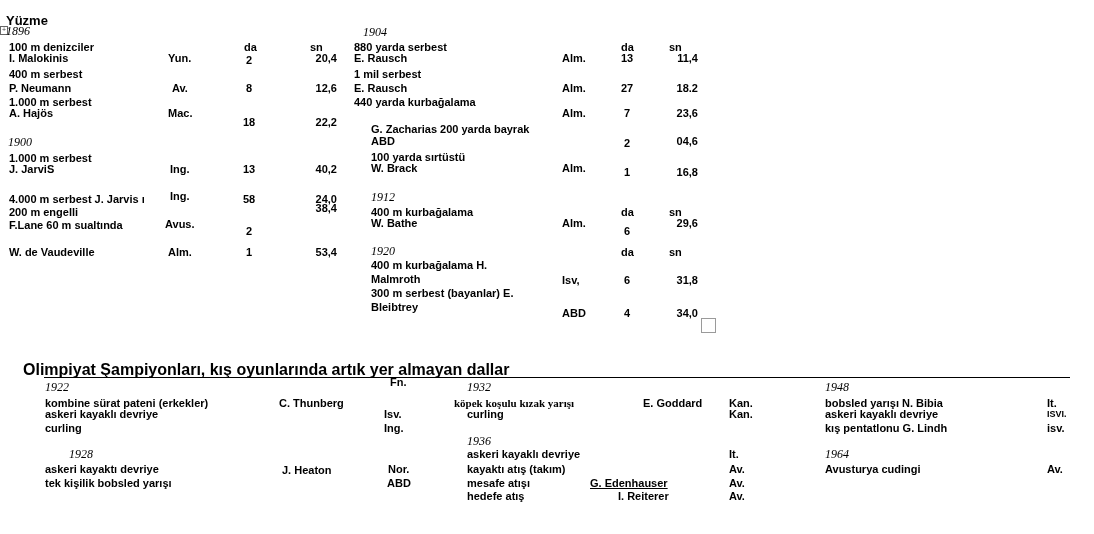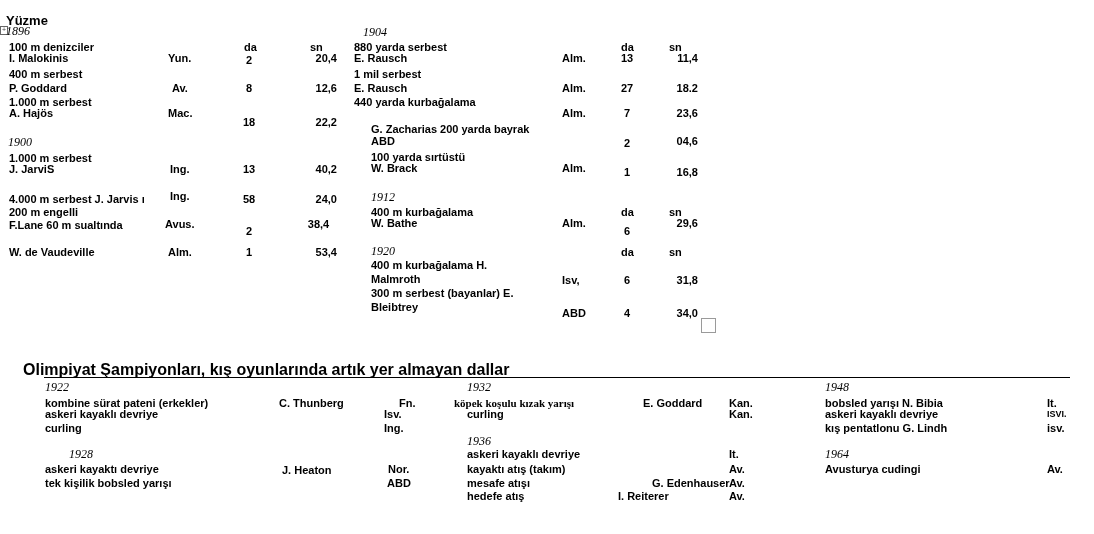--- a/index.html
+++ b/index.html
@@ -24,21 +24,21 @@
 <div class="abs yr" style="left:6px;top:25px;">1896</div>
 <div class="abs b" style="left:9px;top:41px;">100 m denizciler</div>
 <div class="abs b" style="left:244px;top:41px;">da</div>
 <div class="abs b" style="left:310px;top:41px;">sn</div>
 <div class="abs b" style="left:9px;top:52px;">I. Malokinis</div>
 <div class="abs b" style="left:168px;top:52px;">Yun.</div>
 <div class="abs b" style="left:246px;top:54px;">2</div>
 <div class="abs b r" style="left:300px;width:37px;top:52px;">20,4</div>
 
 <div class="abs b" style="left:9px;top:68px;">400 m serbest</div>
-<div class="abs b" style="left:9px;top:82px;">P. Goddard</div>
+<div class="abs b" style="left:9px;top:82px;">P. Neumann</div>
 <div class="abs b" style="left:172px;top:82px;">Av.</div>
 <div class="abs b" style="left:246px;top:82px;">8</div>
 <div class="abs b r" style="left:300px;width:37px;top:82px;">12,6</div>
 
 <div class="abs b" style="left:9px;top:96px;">1.000 m serbest</div>
 <div class="abs b" style="left:9px;top:107px;">A. Hajös</div>
 <div class="abs b" style="left:168px;top:107px;">Mac.</div>
 <div class="abs b" style="left:243px;top:116px;">18</div>
 <div class="abs b r" style="left:300px;width:37px;top:116px;">22,2</div>
 
@@ -51,21 +51,21 @@
 
 <div class="abs b" style="left:9px;top:193px;">4.000 m serbest J. Jarvis ı</div>
 <div class="abs b" style="left:170px;top:190px;">Ing.</div>
 <div class="abs b" style="left:243px;top:193px;">58</div>
 <div class="abs b r" style="left:300px;width:37px;top:193px;">24,0</div>
 
 <div class="abs b" style="left:9px;top:206px;">200 m engelli</div>
 <div class="abs b" style="left:9px;top:219px;">F.Lane 60 m sualtında</div>
 <div class="abs b" style="left:165px;top:218px;">Avus.</div>
 <div class="abs b" style="left:246px;top:225px;">2</div>
-<div class="abs b r" style="left:300px;width:37px;top:218px;text-align:center;">38,4</div>
+<div class="abs b r" style="left:300px;width:37px;top:202px;">38,4</div>
 
 <div class="abs b" style="left:9px;top:246px;">W. de Vaudeville</div>
 <div class="abs b" style="left:168px;top:246px;">Alm.</div>
 <div class="abs b" style="left:246px;top:246px;">1</div>
 <div class="abs b r" style="left:300px;width:37px;top:246px;">53,4</div>
 
 <div class="abs yr" style="left:363px;top:26px;">1904</div>
 <div class="abs b" style="left:354px;top:41px;">880 yarda serbest</div>
 <div class="abs b" style="left:621px;top:41px;">da</div>
 <div class="abs b" style="left:669px;top:41px;">sn</div>
@@ -121,21 +121,21 @@
 <div class="abs b r" style="left:660px;width:38px;top:307px;">34,0</div>
 
 <div class="box" style="left:701px;top:318px;"></div>
 
 <div class="abs h2" style="left:23px;top:361px;">Olimpiyat Şampiyonları, kış oyunlarında artık yer almayan dallar</div>
 <div class="uline" style="left:44px;top:377px;width:1026px;"></div>
 
 <div class="abs yr" style="left:45px;top:381px;">1922</div>
 <div class="abs b" style="left:45px;top:397px;">kombine sürat pateni (erkekler)</div>
 <div class="abs b" style="left:279px;top:397px;">C. Thunberg</div>
-<div class="abs b" style="left:390px;top:397px;margin-left:9px;">Fn.</div>
+<div class="abs b" style="left:390px;top:376px;">Fn.</div>
 <div class="abs b" style="left:45px;top:408px;">askeri kayaklı devriye</div>
 <div class="abs b" style="left:384px;top:408px;">Isv.</div>
 <div class="abs b" style="left:45px;top:422px;">curling</div>
 <div class="abs b" style="left:384px;top:422px;">Ing.</div>
 
 <div class="abs yr" style="left:45px;top:448px;margin-left:24px;">1928</div>
 <div class="abs b" style="left:45px;top:463px;">askeri kayaktı devriye</div>
 <div class="abs b" style="left:388px;top:463px;">Nor.</div>
 <div class="abs b" style="left:45px;top:477px;">tek kişilik bobsled yarışı</div>
 <div class="abs b" style="left:282px;top:464px;">J. Heaton</div>
@@ -147,21 +147,21 @@
 <div class="abs b" style="left:729px;top:397px;">Kan.</div>
 <div class="abs b" style="left:467px;top:408px;">curling</div>
 <div class="abs b" style="left:729px;top:408px;">Kan.</div>
 
 <div class="abs yr" style="left:467px;top:435px;">1936</div>
 <div class="abs b" style="left:467px;top:448px;">askeri kayaklı devriye</div>
 <div class="abs b" style="left:729px;top:448px;">It.</div>
 <div class="abs b" style="left:467px;top:463px;">kayaktı atış (takım)</div>
 <div class="abs b" style="left:729px;top:463px;">Av.</div>
 <div class="abs b" style="left:467px;top:477px;">mesafe atışı</div>
-<div class="abs b" style="left:652px;top:477px;">G. Edenhauser</div>
+<div class="abs b" style="left:590px;top:477px;text-decoration:underline;">G. Edenhauser</div>
 <div class="abs b" style="left:729px;top:477px;">Av.</div>
 <div class="abs b" style="left:467px;top:490px;">hedefe atış</div>
 <div class="abs b" style="left:618px;top:490px;">I. Reiterer</div>
 <div class="abs b" style="left:729px;top:490px;">Av.</div>
 
 <div class="abs yr" style="left:825px;top:381px;">1948</div>
 <div class="abs b" style="left:825px;top:397px;">bobsled yarışı N. Bibia</div>
 <div class="abs b" style="left:1047px;top:397px;">It.</div>
 <div class="abs b" style="left:825px;top:408px;">askeri kayaklı devriye</div>
 <div class="abs b" style="left:1047px;top:408px;font-size:9px;">ISVI.</div>

